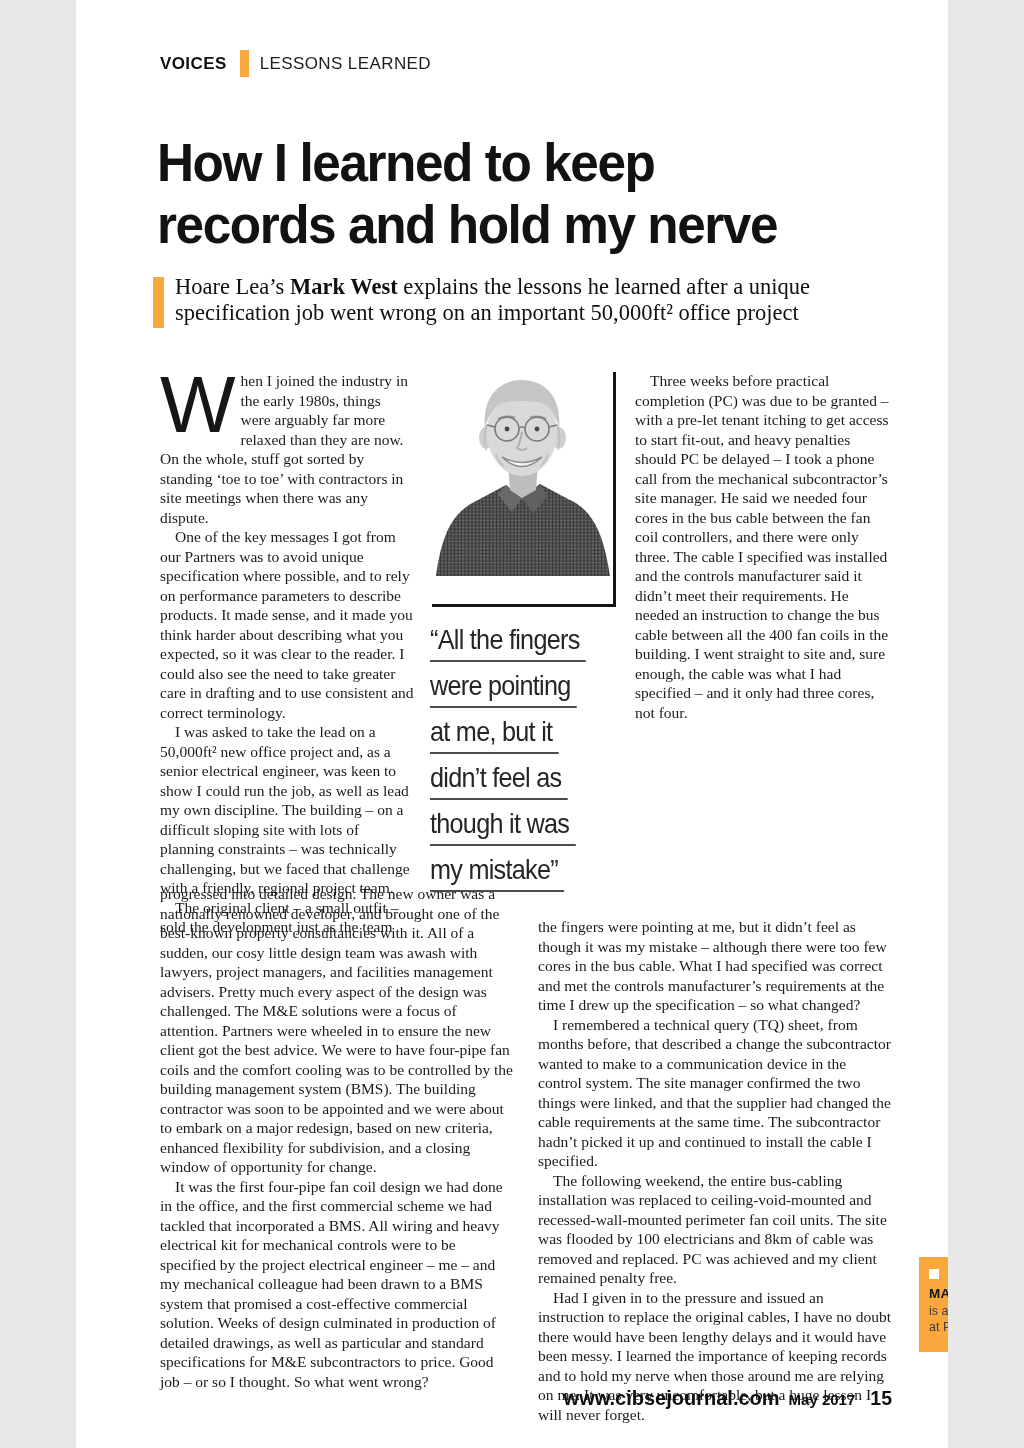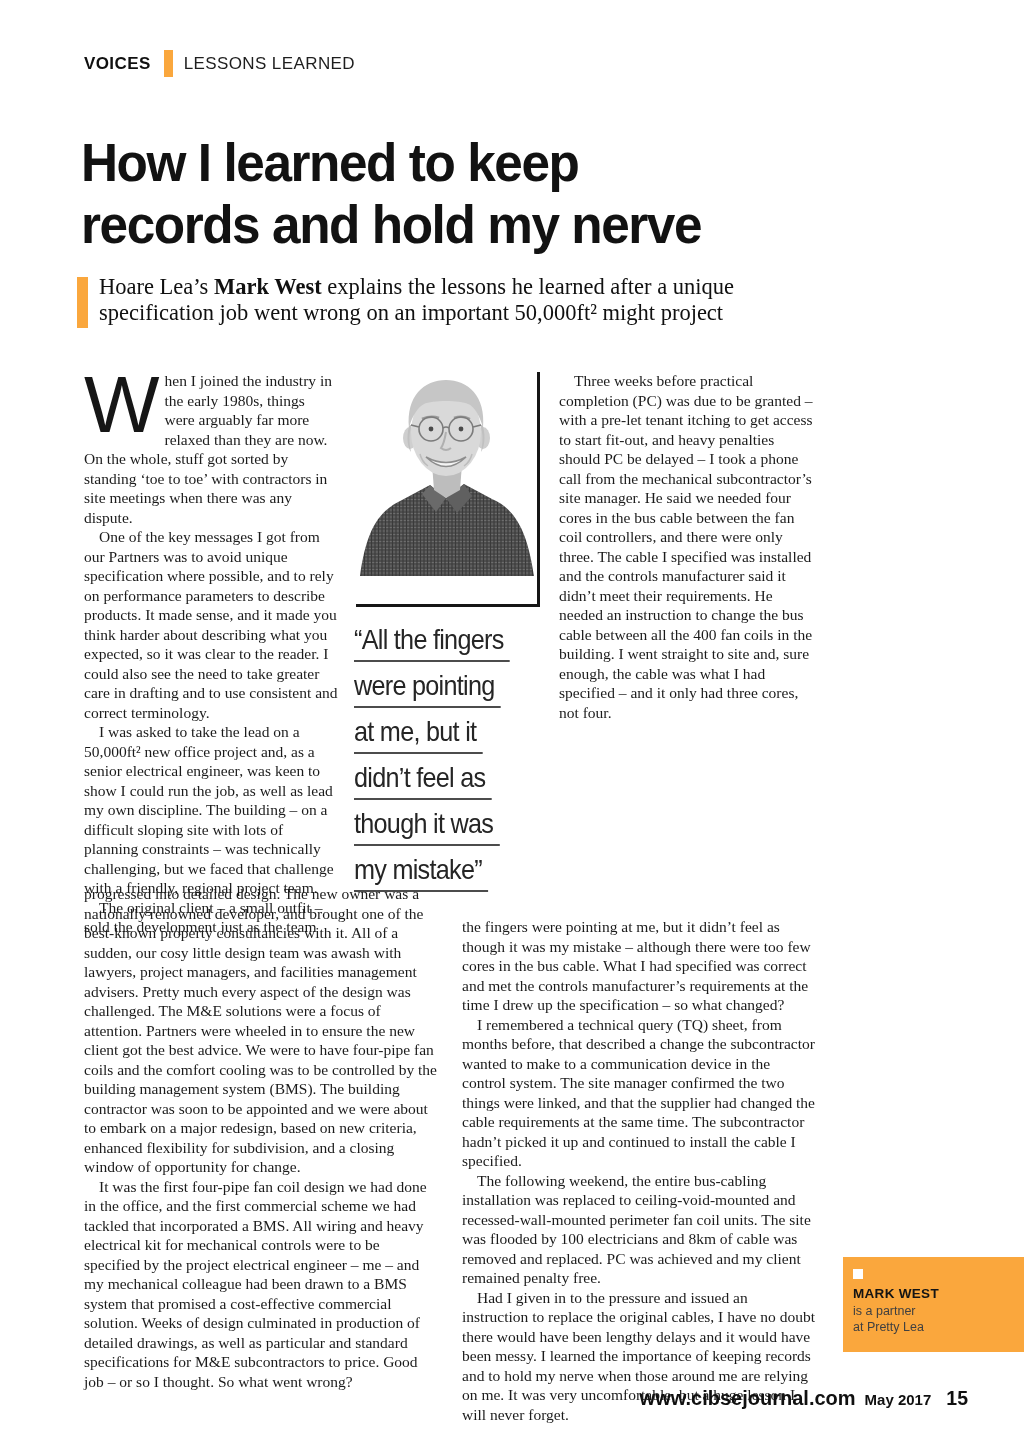--- a/index.html
+++ b/index.html
@@ -1,21 +1,21 @@
 <!DOCTYPE html>
 <html><head>
 <meta charset="utf-8">
 <style>
   :root{
     --accent:#FAA73D;
     --ink:#1b1b1b;
   }
   html,body{margin:0;padding:0;background:#e8e8e8;}
   .page{
-    position:relative;width:1024px;height:1448px;margin:0 auto;
+    position:relative;width:872px;height:1448px;margin:0 auto;
     background:#ffffff;color:var(--ink);overflow:hidden;
     font-family:"Liberation Serif", serif;
   }
   
   .kicker{position:absolute;left:84px;top:50px;display:flex;align-items:center;
     font-family:"Liberation Sans", sans-serif;font-size:17px;letter-spacing:.4px;}
   .kicker-section{font-weight:700;color:#101010;}
   .kicker-bar{width:9px;height:27px;background:var(--accent);margin:0 11px 0 13px;}
   .kicker-topic{font-weight:400;color:#1e1e1e;}
   
@@ -73,21 +73,21 @@
     <span class="kicker-topic">LESSONS LEARNED</span>
   </div>
 
   <h1 class="headline" style="margin:0;">
     <span style="display:block;">How I learned to keep</span>
     <span style="display:block;">records and hold my nerve</span>
   </h1>
 
   <div class="standfirst">
     <div class="standfirst-bar"></div>
-    <div class="standfirst-text"><span>Hoare Lea’s </span><span class="standfirst-name">Mark West</span><span> explains the lessons he learned after a unique specification job went wrong on an important 50,000ft² might project</span></div>
+    <div class="standfirst-text"><span>Hoare Lea’s </span><span class="standfirst-name">Mark West</span><span> explains the lessons he learned after a unique specification job went wrong on an important 50,000ft² office project</span></div>
   </div>
 
   <div class="col1">
     <p class="bp"><span class="dropcap">W</span><span>hen I joined the industry in the early 1980s, things were arguably far more relaxed than they are now. On the whole, stuff got sorted by standing ‘toe to toe’ with contractors in site meetings when there was any dispute.</span></p>
     <p class="bp indent">One of the key messages I got from our Partners was to avoid unique specification where possible, and to rely on performance parameters to describe products. It made sense, and it made you think harder about describing what you expected, so it was clear to the reader. I could also see the need to take greater care in drafting and to use consistent and correct terminology.</p>
     <p class="bp indent">I was asked to take the lead on a 50,000ft² new office project and, as a senior electrical engineer, was keen to show I could run the job, as well as lead my own discipline. The building – on a difficult sloping site with lots of planning constraints – was technically challenging, but we faced that challenge with a friendly, regional project team.</p>
     <p class="bp indent">The original client – a small outfit – sold the development just as the team</p>
   </div>
 
   <div class="photo-frame">

